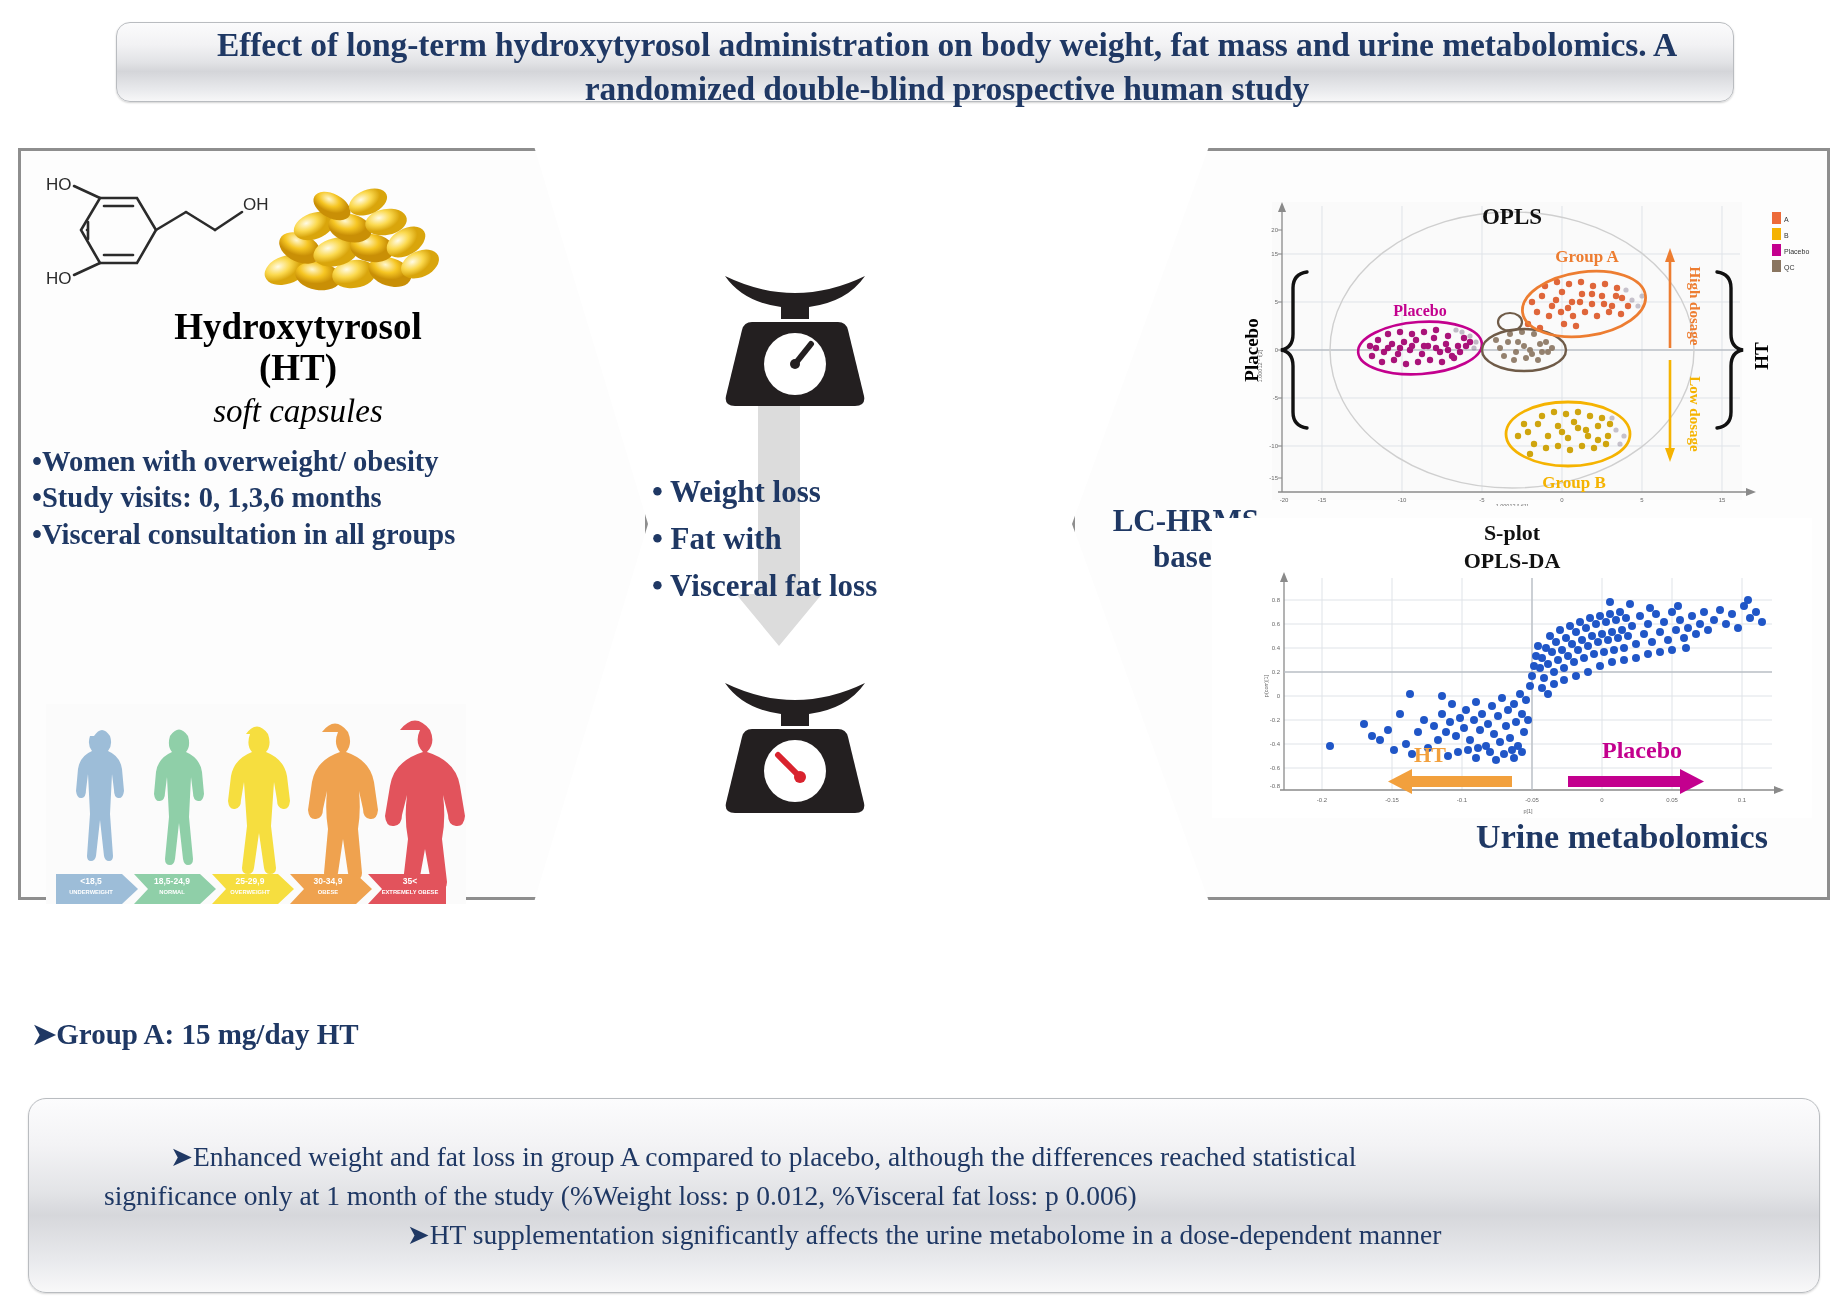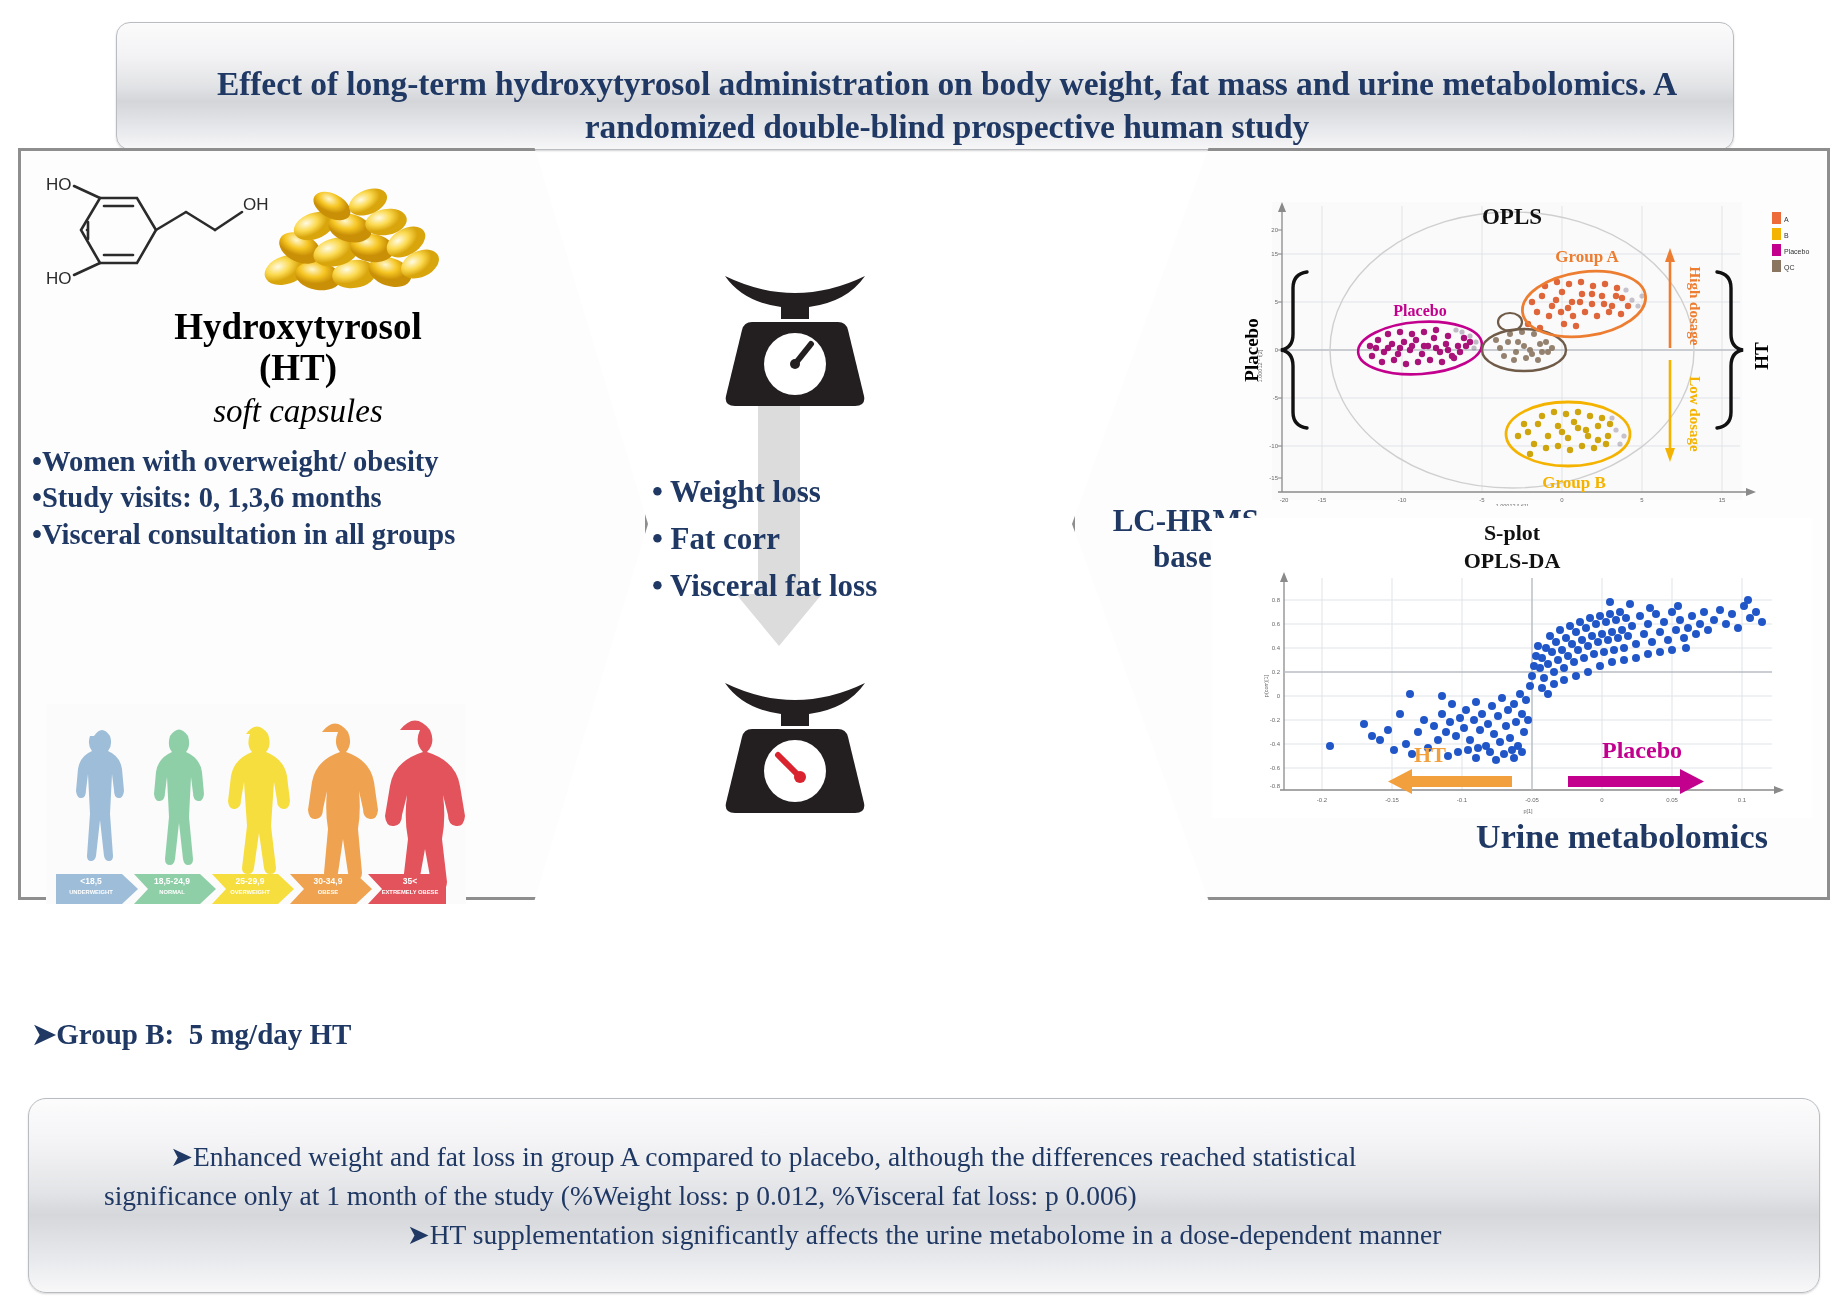--- a/index.html
+++ b/index.html
@@ -14,28 +14,28 @@
     width: 1848px;
     height: 1300px;
     background: #ffffff;
     overflow: hidden;
   }
 
   
   .title-banner {
     position: absolute;
     left: 116px; top: 22px;
-    width: 1618px; height: 128px;
+    width: 1618px; height: 80px;
     border-radius: 14px;
     border: 1px solid #b9bcc0;
     background: linear-gradient(to bottom,
         #fbfbfc 0%, #f2f2f4 28%, #e2e3e6 50%,
         #d4d5d9 62%, #e8e9ec 85%, #f7f7f8 100%);
     box-shadow: 0 1px 2px rgba(0,0,0,0.18);
-    display: flex; align-items: flex-end; justify-content: center; padding-left: 44px;
+    display: flex; align-items: flex-start; justify-content: center; padding-left: 44px;
   }
   .title-text {
     color: #1f3864;
     font-weight: bold;
     font-size: 33.5px;
     line-height: 1.3;
     text-align: center;
     width: 1480px;
     letter-spacing: -0.1px;
   }
@@ -286,20 +286,21 @@
         </g>
         <g>
           <path d="M322 170 h78 l0 30 h-78 l14-15 z" fill="#e2535c"></path>
           <text x="364" y="180" text-anchor="middle" font-family="Liberation Sans, sans-serif" font-size="8.5" font-weight="bold" fill="#ffffff">35&lt;</text>
           <text x="364" y="190" text-anchor="middle" font-family="Liberation Sans, sans-serif" font-size="5.8" font-weight="bold" fill="#ffffff">EXTREMELY OBESE</text>
         </g>
       </g>
     </svg>
 
     <div class="groups-block">
+      <div>➤Group A: 15 mg/day HT</div>
       <div>➤Group B:  5 mg/day HT</div>
       <div>➤Group C:  placebo</div>
     </div>
   </div>
 
   <svg class="down-arrow" width="86" height="248" viewBox="0 0 86 248">
     <polygon points="22,0 64,0 64,196 86,196 43,248 0,196 22,196" fill="#dcdcdc"></polygon>
   </svg>
 
   <svg class="scale-top" width="166" height="166" viewBox="0 0 166 166">
@@ -317,21 +318,21 @@
       <path d="M13 28 q70 34 140 0 q-18 26 -56 31 l0 12 l-28 0 l0 -12 q-38 -5 -56 -31 z"></path>
       <path d="M40 74 l86 0 q8 0 10 8 l16 66 q2 10 -9 10 l-120 0 q-11 0 -9 -10 l16 -66 q2 -8 10 -8 z"></path>
     </g>
     <circle cx="83" cy="116" r="31" fill="#ffffff"></circle>
     <path d="M88 122 L66 100" stroke="#d9232e" stroke-width="6" stroke-linecap="round"></path>
     <circle cx="88" cy="122" r="6" fill="#d9232e"></circle>
   </svg>
 
   <div class="center-bullets">
     <div>• Weight loss</div>
-    <div>• Fat corr</div>
+    <div>• Fat with</div>
     <div>• Visceral fat loss</div>
   </div>
 
   <div class="right-panel"></div>
 
   <div class="right-panel-inner">
 
     <div class="lchrms-label">
       <div>LC-HRMS-</div>
       <div>based</div>

